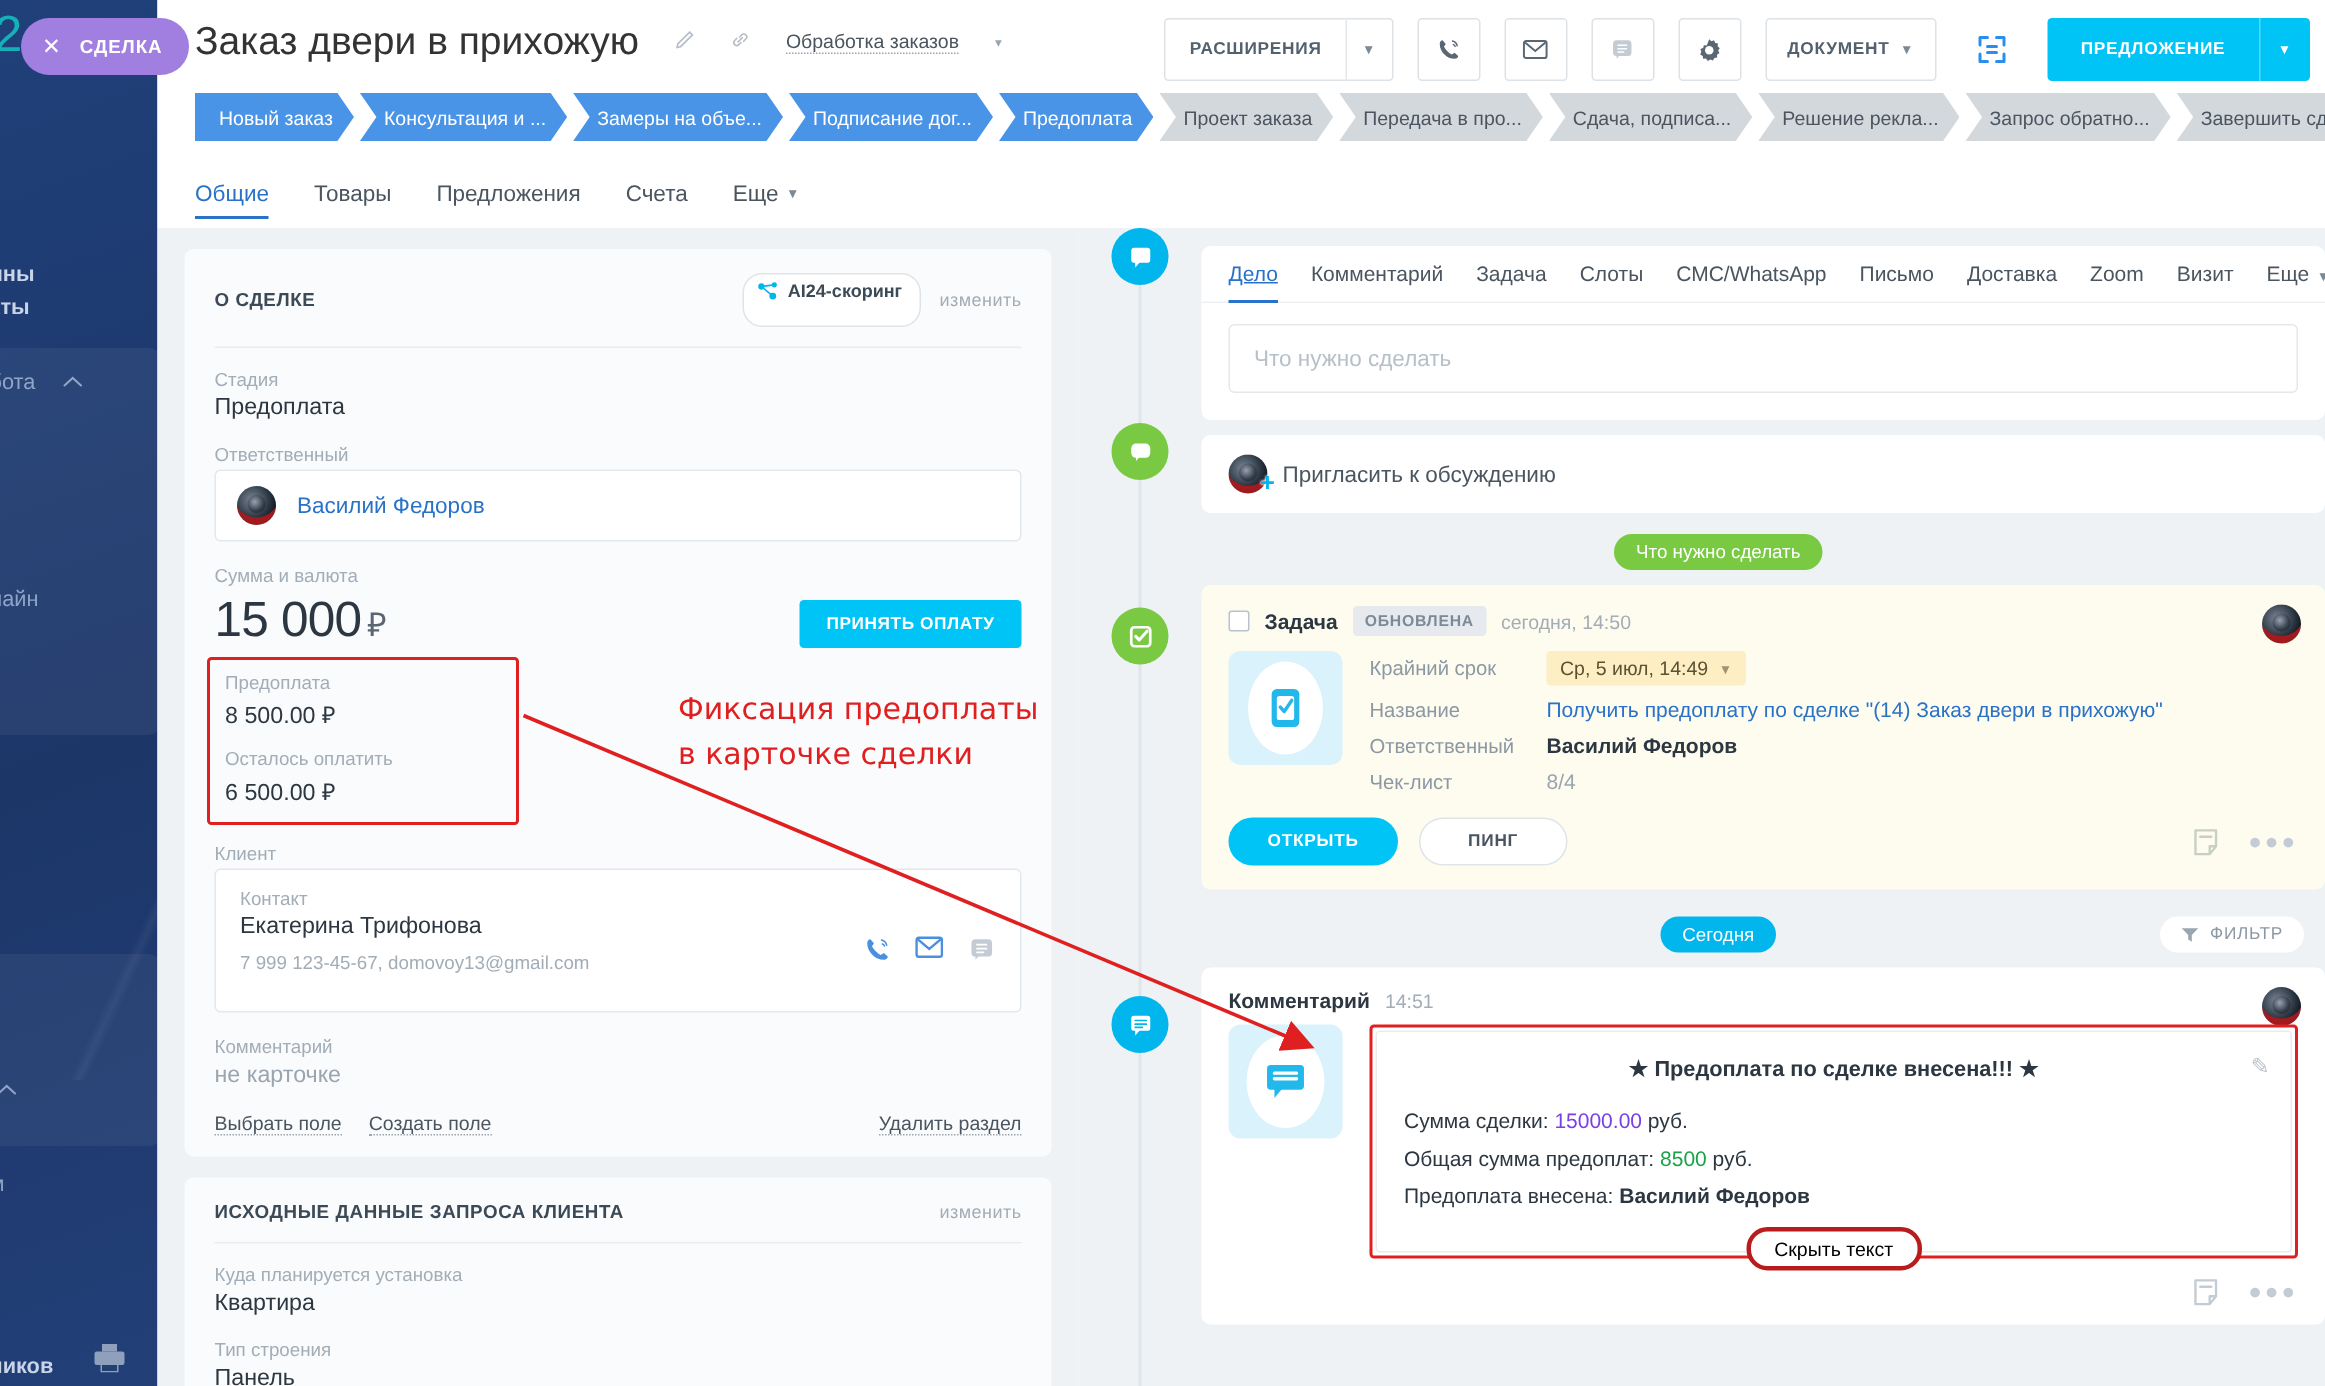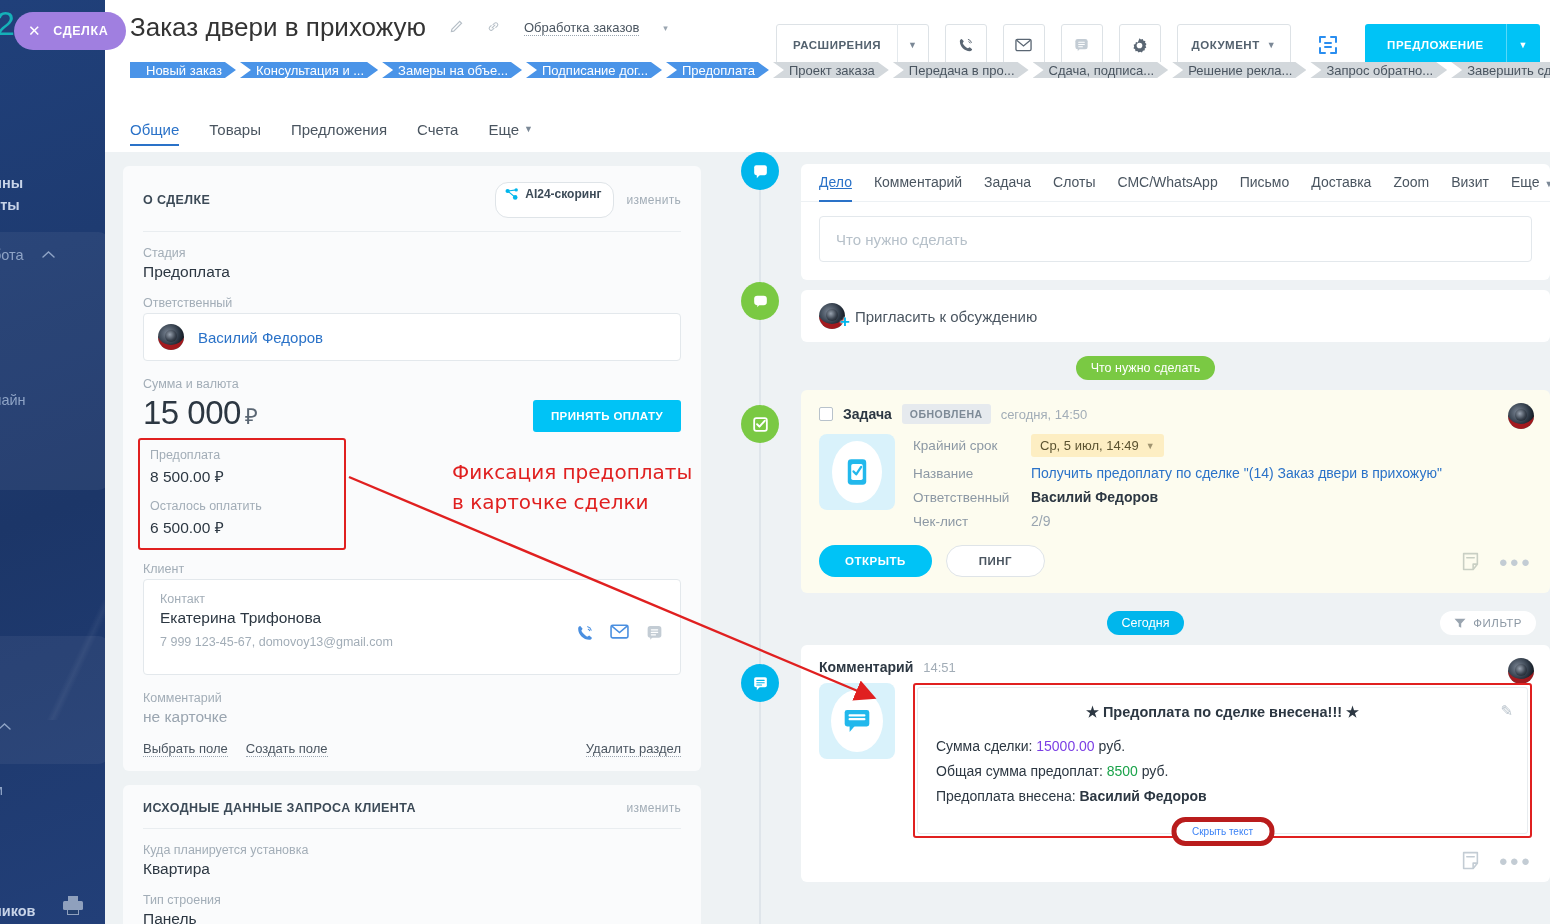--- a/index.html
+++ b/index.html
@@ -60,21 +60,21 @@
   }
   .deal-title { font-size: 26px; color: #333; font-weight: 400; white-space: nowrap; }
   .t-icon { color: #b5bec6; font-size: 13px; position: relative; top: -3px; }
   .crumb {
     font-size: 13px; color: #4a5560; border-bottom: 1px dotted #9aa5b0;
     cursor: pointer; position: relative; top: -4px;
   }
   .crumb-caret { color: #9aa5b0; font-size: 9px; position: relative; top: -5px; }
 
   .tools {
-    position: absolute; right: 10px; top: 24px;
+    position: absolute; right: 10px; top: 12px;
     display: flex; align-items: center; gap: 16px;
   }
   .btn-o {
     height: 42px; border: 1px solid #dde2e6; border-radius: 3px; background: #fff;
     display: flex; align-items: center; color: #53616e;
     font-size: 11.5px; font-weight: bold; letter-spacing: .5px; cursor: pointer;
   }
   .btn-o .lbl { padding: 0 16px; }
   .btn-o .sep { width: 1px; height: 42px; background: #e4e9ed; }
   .btn-o .car { padding: 0 10px; color: #7b8896; font-size: 9px; }
@@ -96,21 +96,21 @@
   .btn-cyan .lbl { padding: 0 22px; }
   .btn-cyan .sep { width: 1px; height: 42px; background: rgba(255,255,255,.35); }
   .btn-cyan .car { padding: 0 12px; font-size: 9px; }
 
   
   .stages {
     position: relative; height: 44px; padding-left: 25px;
     display: flex; align-items: flex-start; background: #fff;
   }
   .stage {
-    position: relative; height: 16px; margin-right: 4px;
+    position: relative; height: 32px; margin-right: 4px;
     display: flex; align-items: center; cursor: pointer;
     color: #fff; font-size: 13px; white-space: nowrap;
     padding: 0 14px 0 16px;
     clip-path: polygon(0 0, calc(100% - 11px) 0, 100% 50%, calc(100% - 11px) 100%, 0 100%, 11px 50%);
   }
   .stage:first-child { clip-path: polygon(0 0, calc(100% - 11px) 0, 100% 50%, calc(100% - 11px) 100%, 0 100%); }
   .stage.done { background: #4a94e8; }
   .stage.todo { background: #d3d8dc; color: #4a5560; }
   .stage .ul {
     position: absolute; left: 11px; right: 11px; bottom: -5px; height: 3px;
@@ -307,22 +307,22 @@
   .cmt-red {
     flex: 1; border: 2.5px solid #e02020; border-radius: 3px; padding: 2px;
     position: relative;
   }
   .cmt-inner { border: 1px solid #e8ecef; border-radius: 3px; padding: 16px 18px 20px 18px; position: relative; background:#fff; }
   .cmt-title { text-align: center; font-size: 14.5px; font-weight: bold; color: #2c3742; margin-bottom: 18px; }
   .cmt-line { font-size: 14px; color: #2c3742; margin-bottom: 9px; }
   .pencil { position: absolute; right: 14px; top: 14px; color: #b8c2cb; font-size: 15px; cursor: pointer; }
   .hide-txt {
     position: absolute; left: 50%; transform: translateX(-50%); bottom: -13px;
-    background: #fff; border: 5px solid #b91c1c; border-radius: 14px;
-    padding: 4px 16px; font-size: 10px; color: #3b82f6; cursor: pointer; white-space: nowrap;
+    background: #fff; border: 3px solid #b91c1c; border-radius: 14px;
+    padding: 4px 16px; font-size: 13px; color: #000000; cursor: pointer; white-space: nowrap;
   }
 
   
   .anno { position: absolute; inset: 0; pointer-events: none; z-index: 60; }
   .anno-text {
     position: absolute; left: 452px; top: 457px; width: 260px;
     color: #e02020; font-size: 20px; line-height: 30px;
     font-family: "DejaVu Sans", sans-serif;
   }
 </style>
@@ -669,21 +669,21 @@
                   <span class="due">
                     <span>Ср, 5 июл, 14:49</span>
                     <span class="car">▼</span>
                   </span>
                 </span>
                 <span class="k">Название</span>
                 <span class="v link">Получить предоплату по сделке "(14) Заказ двери в прихожую"</span>
                 <span class="k">Ответственный</span>
                 <span class="v link bold">Василий Федоров</span>
                 <span class="k">Чек-лист</span>
-                <span class="v mute">2/9</span>
+                <span class="v mute">8/4</span>
               </div>
             </div>
             <div class="task-foot">
               <button class="btn-open">ОТКРЫТЬ</button>
               <button class="btn-ping">ПИНГ</button>
               <span class="foot-ic">
                 <svg width="17" height="19" viewBox="0 0 16 18">
                   <path d="M1.5 1.5 h13 v10 l-4 5 h-9 Z" fill="none" stroke="#c9cfc4" stroke-width="1.5" stroke-linejoin="round"></path>
                   <path d="M4.5 5.5 h7" stroke="#c9cfc4" stroke-width="1.5" stroke-linecap="round"></path>
                   <path d="M10.5 16.5 v-5 h4" fill="none" stroke="#c9cfc4" stroke-width="1.5" stroke-linejoin="round"></path>

